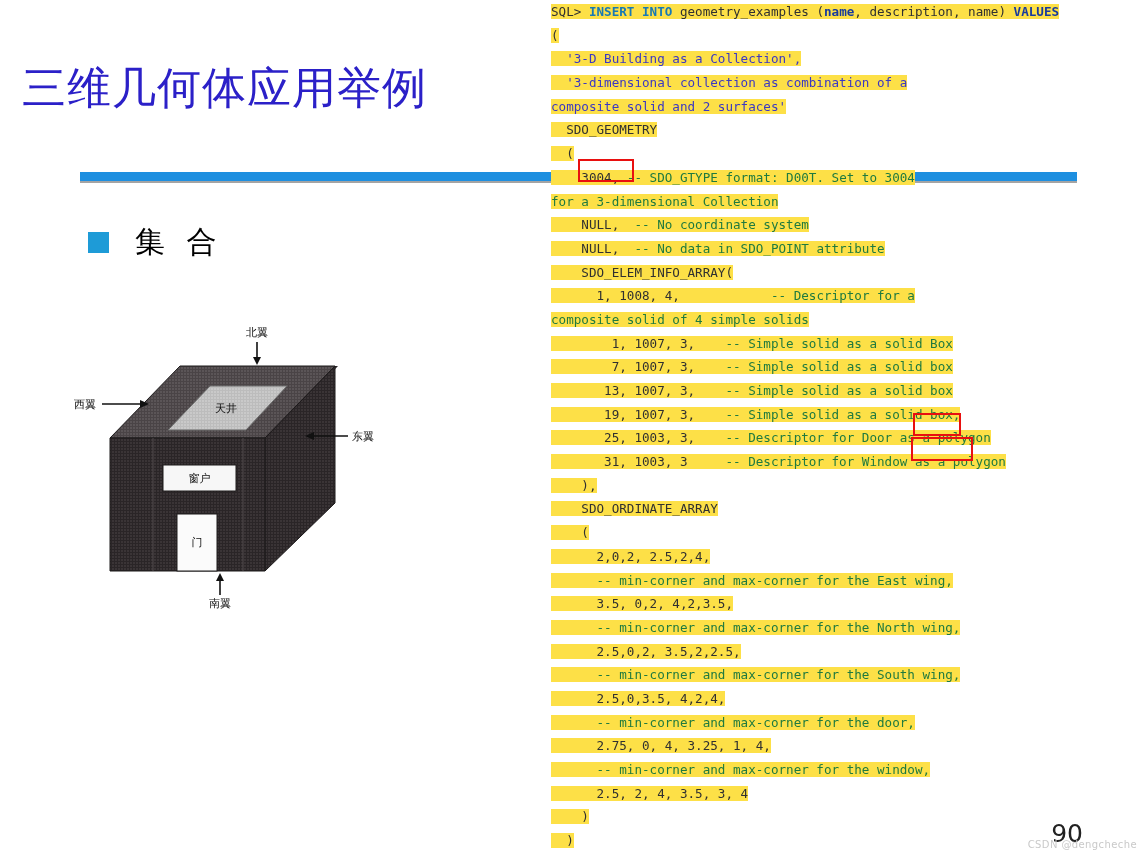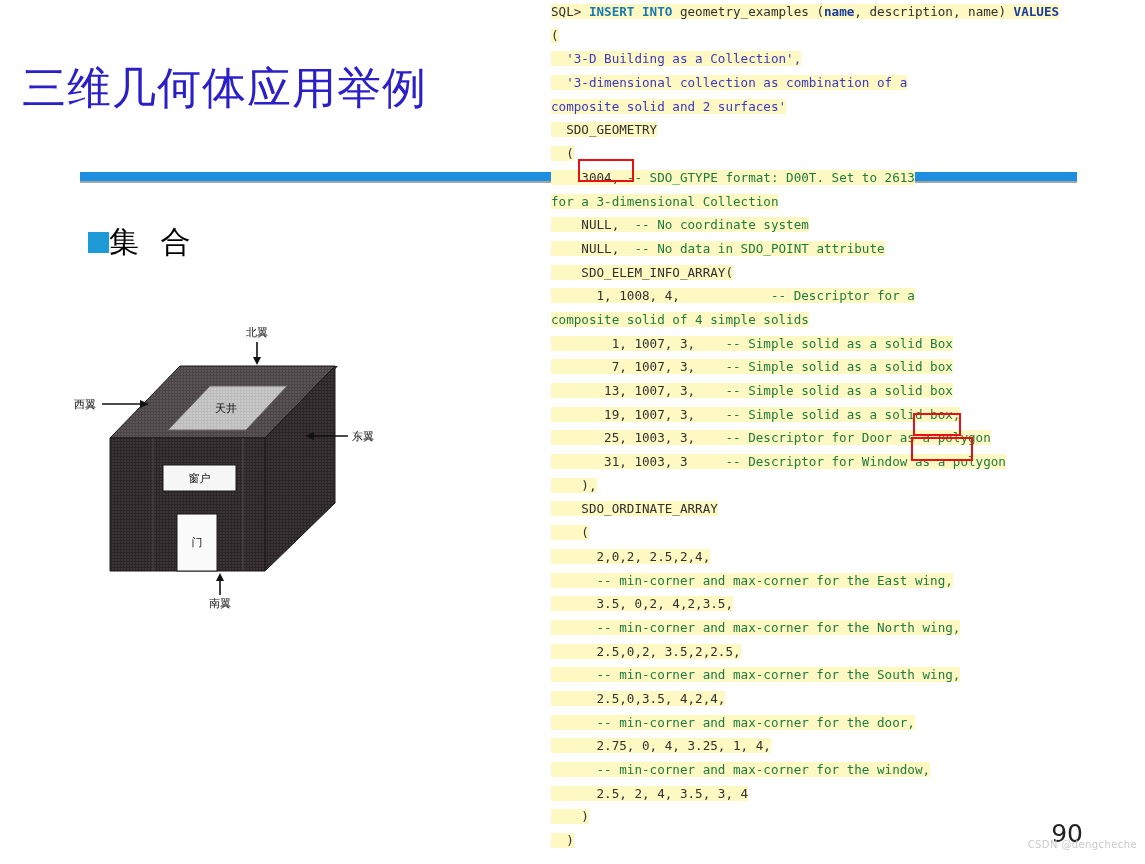--- a/index.html
+++ b/index.html
@@ -44,20 +44,21 @@
     background: #1E8FE0;
     box-shadow: 0 2px 0 0 rgba(90,90,90,0.55);
   }
 
   #bullet-row {
     position: absolute;
     left: 88px;
     top: 222px;
     display: flex;
     align-items: center;
+    gap: 26px;
   }
   #bullet-square {
     width: 21px;
     height: 21px;
     background: #1E9BD7;
     flex: 0 0 auto;
   }
   #bullet-text {
     font-family: "DejaVu Serif", "Liberation Serif", serif;
     font-size: 30px;
@@ -94,21 +95,21 @@
     color: #222222;
     white-space: nowrap;
   }
   .code-line {
     height: 23.7px;
     line-height: 23.7px;
     padding-left: 6px;
     white-space: pre;
     position: relative;
   }
-  .code-line > span { background: #fef9c3; }
+  .code-line > span { background: #fde047; }
   .kw   { color: #1779B5; font-weight: bold; background: #f6f6f6; }
   .kwd  { color: #173A9E; font-weight: bold; background: #f6f6f6; }
   .str  { color: #3A37C4; background: #f6f6f6; }
   .cmt  { color: #1F7A3F; background: #f6f6f6; }
   .plain{ color: #303030; background: #f6f6f6; }
   .num  { color: #303030; background: #f6f6f6; }
 
   
   .redbox {
     position: absolute;
@@ -214,21 +215,21 @@
 </div>
 
 <div id="code-panel">
     <div class="code-line"><span class="plain">SQL&gt; </span><span class="kw">INSERT INTO</span><span class="plain"> geometry_examples (</span><span class="kwd">name</span><span class="plain">, description, name) </span><span class="kwd">VALUES</span></div>
     <div class="code-line"><span class="plain">(</span></div>
     <div class="code-line"><span class="str">  '3-D Building as a Collection',</span></div>
     <div class="code-line"><span class="str">  '3-dimensional collection as combination of a</span></div>
     <div class="code-line"><span class="str">composite solid and 2 surfaces'</span></div>
     <div class="code-line"><span class="plain">  SDO_GEOMETRY</span></div>
     <div class="code-line"><span class="plain">  (</span></div>
-    <div class="code-line"><span class="num">    3004, </span><span class="cmt">-- SDO_GTYPE format: D00T. Set to 2613</span></div>
+    <div class="code-line"><span class="num">    3004, </span><span class="cmt">-- SDO_GTYPE format: D00T. Set to 3004</span></div>
     <div class="code-line"><span class="cmt">for a 3-dimensional Collection</span></div>
     <div class="code-line"><span class="plain">    NULL,  </span><span class="cmt">-- No coordinate system</span></div>
     <div class="code-line"><span class="plain">    NULL,  </span><span class="cmt">-- No data in SDO_POINT attribute</span></div>
     <div class="code-line"><span class="plain">    SDO_ELEM_INFO_ARRAY(</span></div>
     <div class="code-line"><span class="num">      1, 1008, 4,            </span><span class="cmt">-- Descriptor for a</span></div>
     <div class="code-line"><span class="cmt">composite solid of 4 simple solids</span></div>
     <div class="code-line"><span class="num">        1, 1007, 3,    </span><span class="cmt">-- Simple solid as a solid Box</span></div>
     <div class="code-line"><span class="num">        7, 1007, 3,    </span><span class="cmt">-- Simple solid as a solid box</span></div>
     <div class="code-line"><span class="num">       13, 1007, 3,    </span><span class="cmt">-- Simple solid as a solid box</span></div>
     <div class="code-line"><span class="num">       19, 1007, 3,    </span><span class="cmt">-- Simple solid as a solid box,</span></div>

